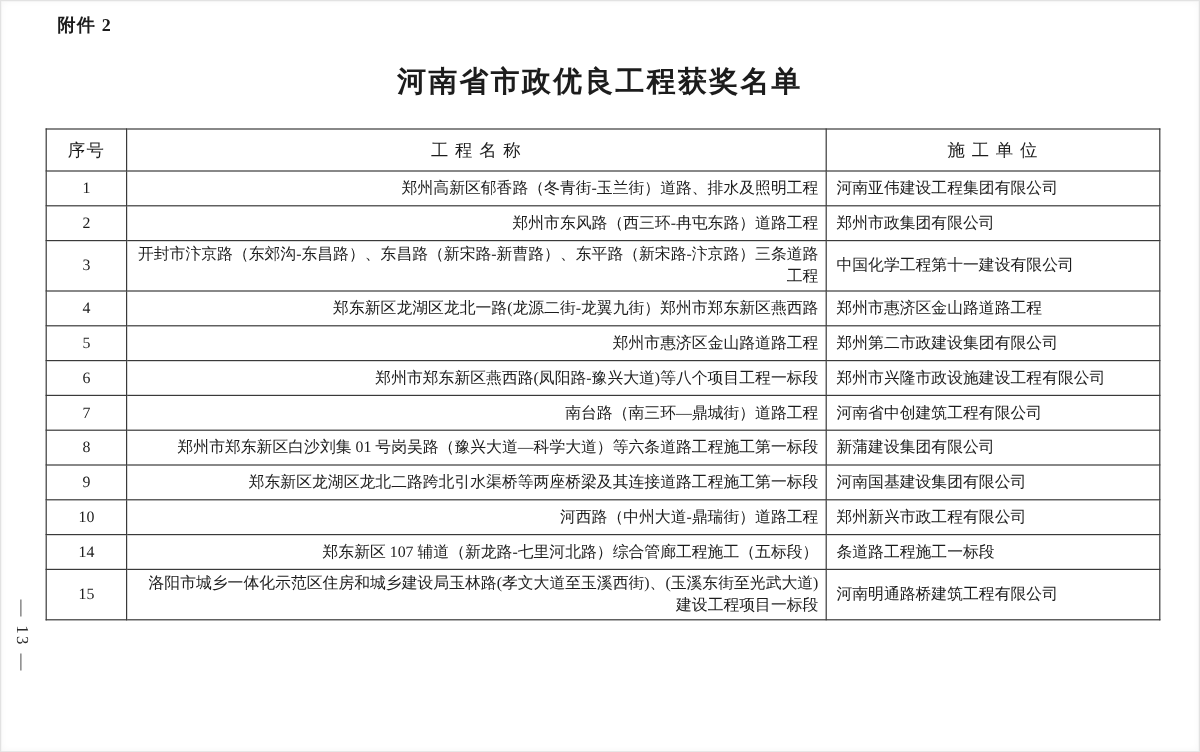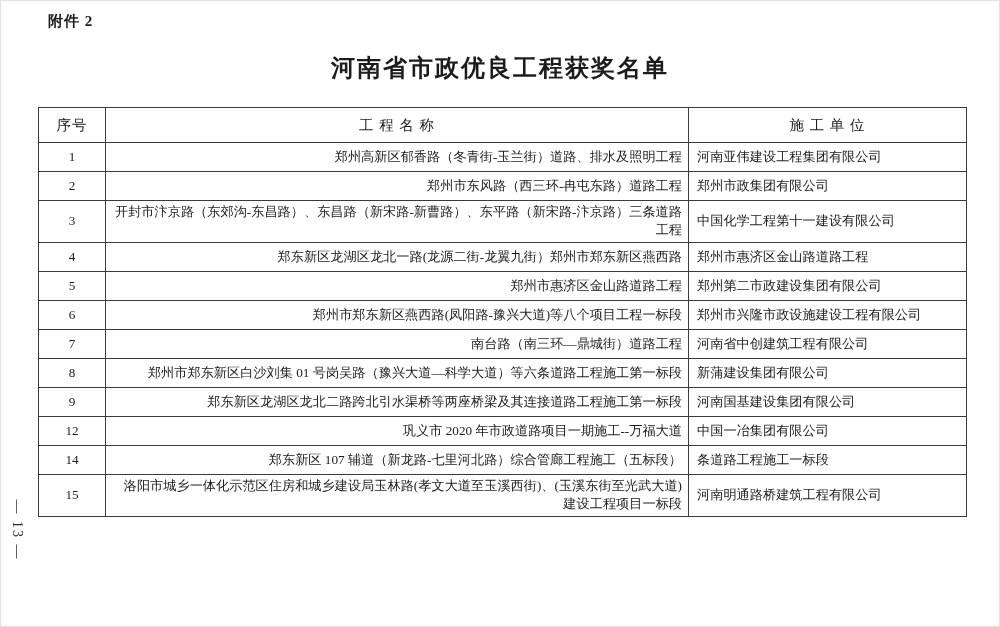--- a/index.html
+++ b/index.html
@@ -137,23 +137,23 @@
         <td class="cell-no">8</td>
         <td class="cell-project">郑州市郑东新区白沙刘集 01 号岗吴路（豫兴大道—科学大道）等六条道路工程施工第一标段</td>
         <td class="cell-company">新蒲建设集团有限公司</td>
       </tr>
       <tr>
         <td class="cell-no">9</td>
         <td class="cell-project">郑东新区龙湖区龙北二路跨北引水渠桥等两座桥梁及其连接道路工程施工第一标段</td>
         <td class="cell-company">河南国基建设集团有限公司</td>
       </tr>
       <tr>
-        <td class="cell-no">12</td>
-        <td class="cell-project">巩义市 2020 年市政道路项目一期施工--万福大道</td>
-        <td class="cell-company">中国一冶集团有限公司</td>
+        <td class="cell-no">10</td>
+        <td class="cell-project">河西路（中州大道-鼎瑞街）道路工程</td>
+        <td class="cell-company">郑州新兴市政工程有限公司</td>
       </tr>
       <tr>
         <td class="cell-no">14</td>
         <td class="cell-project">郑东新区 107 辅道（新龙路-七里河北路）综合管廊工程施工（五标段）</td>
         <td class="cell-company">条道路工程施工一标段</td>
       </tr>
       <tr>
         <td class="cell-no">15</td>
         <td class="cell-project">洛阳市城乡一体化示范区住房和城乡建设局玉林路(孝文大道至玉溪西街)、(玉溪东街至光武大道)建设工程项目一标段</td>
         <td class="cell-company">河南明通路桥建筑工程有限公司</td>

